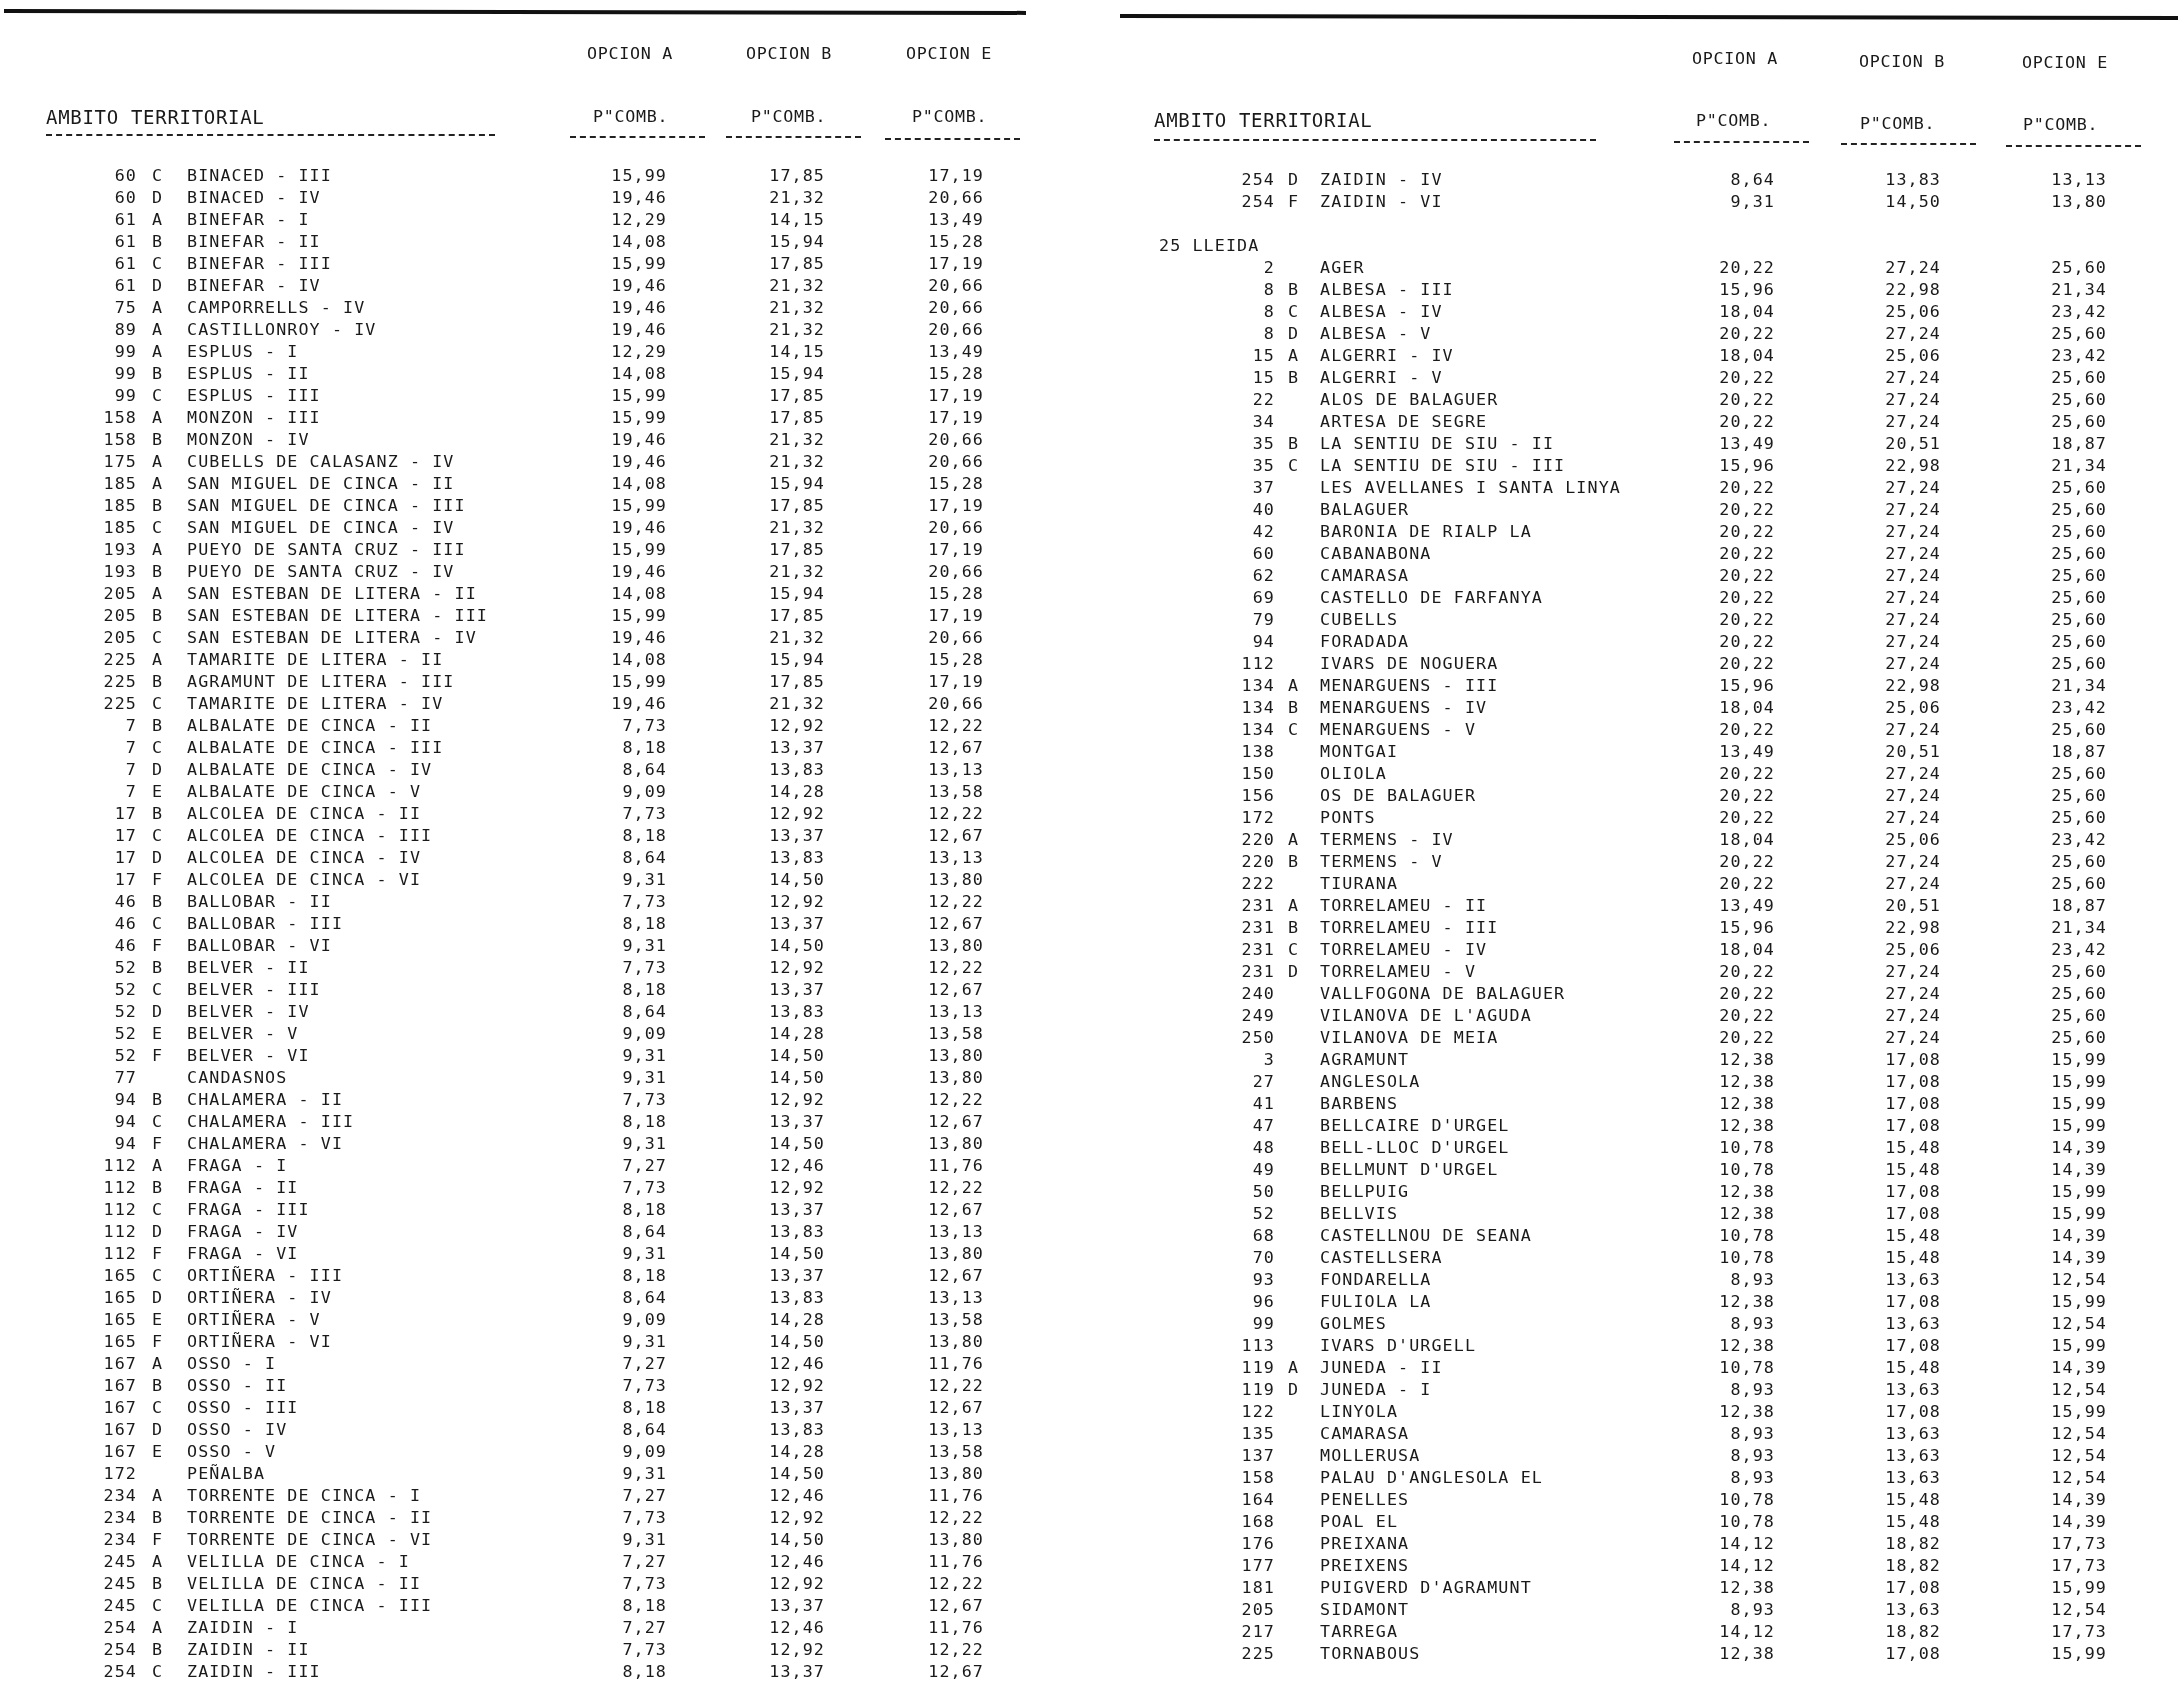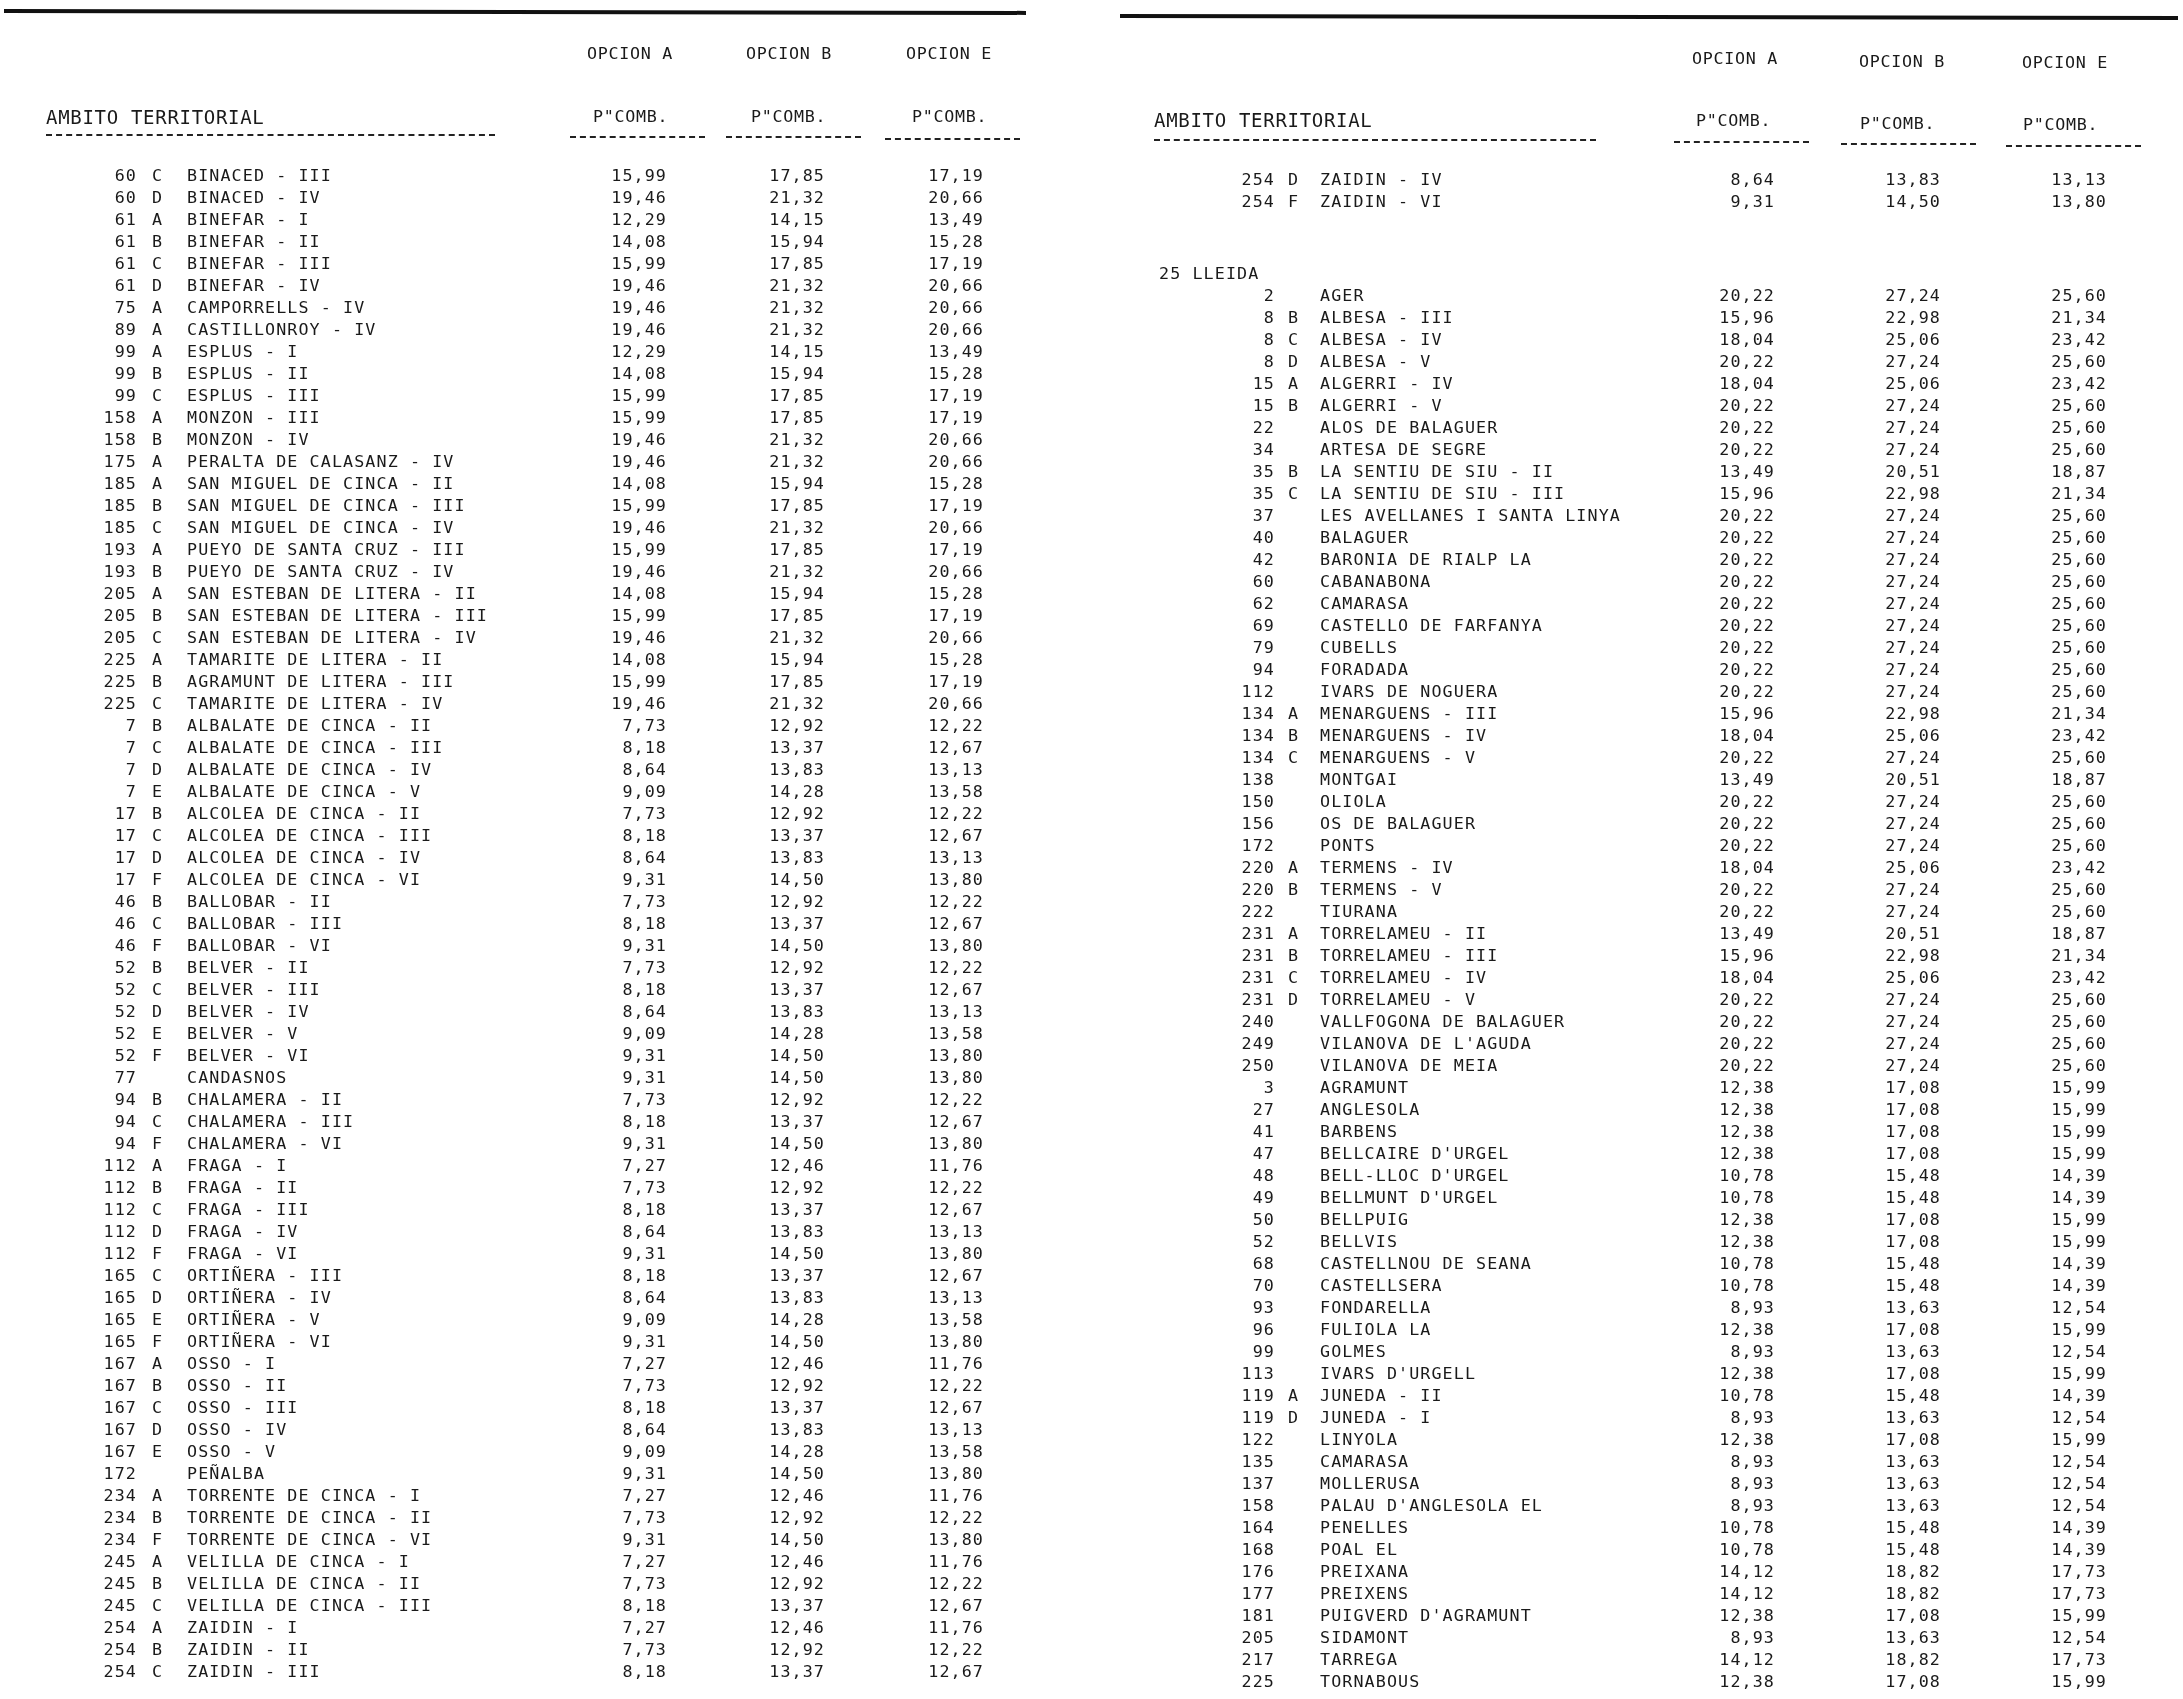--- a/index.html
+++ b/index.html
@@ -19,21 +19,21 @@
   .hdr-comb { position: absolute; top: 106px; font-size: 16.7px; letter-spacing: 0.7px; }
   .hdr-ambito { position: absolute; top: 106px; font-size: 19px; letter-spacing: 0.7px; }
   .dash { position: absolute; height: 0; border-top: 2.9px dashed #222; }
 
   .rows { position: absolute; left: 0; right: 0; }
   .row { position: relative; height: 22px; font-size: 16.7px; line-height: 22px; white-space: pre; letter-spacing: 1.1px; }
   .row .code { position: absolute; text-align: right; }
   .row .sub { position: absolute; }
   .row .name { position: absolute; }
   .row .va, .row .vb, .row .ve { position: absolute; text-align: right; width: 87px; }
-  .row.group { font-size: 16.7px; margin-top: 28px; }
+  .row.group { font-size: 16.7px; }
   .row.group .glabel { position: absolute; }
 
   
   .col-left .hdr-opt.a { left: 587px; }
   .col-left .hdr-opt.b { left: 746px; }
   .col-left .hdr-opt.e { left: 906px; }
   .col-left .hdr-comb.a { left: 593px; }
   .col-left .hdr-comb.b { left: 751px; }
   .col-left .hdr-comb.e { left: 912px; }
   .col-left .hdr-ambito { left: 46px; }
@@ -97,21 +97,21 @@
       <div class="row"><span class="code">61</span><span class="sub">B</span><span class="name">BINEFAR - II</span><span class="va">14,08</span><span class="vb">15,94</span><span class="ve">15,28</span></div>
       <div class="row"><span class="code">61</span><span class="sub">C</span><span class="name">BINEFAR - III</span><span class="va">15,99</span><span class="vb">17,85</span><span class="ve">17,19</span></div>
       <div class="row"><span class="code">61</span><span class="sub">D</span><span class="name">BINEFAR - IV</span><span class="va">19,46</span><span class="vb">21,32</span><span class="ve">20,66</span></div>
       <div class="row"><span class="code">75</span><span class="sub">A</span><span class="name">CAMPORRELLS - IV</span><span class="va">19,46</span><span class="vb">21,32</span><span class="ve">20,66</span></div>
       <div class="row"><span class="code">89</span><span class="sub">A</span><span class="name">CASTILLONROY - IV</span><span class="va">19,46</span><span class="vb">21,32</span><span class="ve">20,66</span></div>
       <div class="row"><span class="code">99</span><span class="sub">A</span><span class="name">ESPLUS - I</span><span class="va">12,29</span><span class="vb">14,15</span><span class="ve">13,49</span></div>
       <div class="row"><span class="code">99</span><span class="sub">B</span><span class="name">ESPLUS - II</span><span class="va">14,08</span><span class="vb">15,94</span><span class="ve">15,28</span></div>
       <div class="row"><span class="code">99</span><span class="sub">C</span><span class="name">ESPLUS - III</span><span class="va">15,99</span><span class="vb">17,85</span><span class="ve">17,19</span></div>
       <div class="row"><span class="code">158</span><span class="sub">A</span><span class="name">MONZON - III</span><span class="va">15,99</span><span class="vb">17,85</span><span class="ve">17,19</span></div>
       <div class="row"><span class="code">158</span><span class="sub">B</span><span class="name">MONZON - IV</span><span class="va">19,46</span><span class="vb">21,32</span><span class="ve">20,66</span></div>
-      <div class="row"><span class="code">175</span><span class="sub">A</span><span class="name">PERALTA DE CALASANZ - IV</span><span class="va">19,46</span><span class="vb">21,32</span><span class="ve">20,66</span></div>
+      <div class="row"><span class="code">175</span><span class="sub">A</span><span class="name">CUBELLS DE CALASANZ - IV</span><span class="va">19,46</span><span class="vb">21,32</span><span class="ve">20,66</span></div>
       <div class="row"><span class="code">185</span><span class="sub">A</span><span class="name">SAN MIGUEL DE CINCA - II</span><span class="va">14,08</span><span class="vb">15,94</span><span class="ve">15,28</span></div>
       <div class="row"><span class="code">185</span><span class="sub">B</span><span class="name">SAN MIGUEL DE CINCA - III</span><span class="va">15,99</span><span class="vb">17,85</span><span class="ve">17,19</span></div>
       <div class="row"><span class="code">185</span><span class="sub">C</span><span class="name">SAN MIGUEL DE CINCA - IV</span><span class="va">19,46</span><span class="vb">21,32</span><span class="ve">20,66</span></div>
       <div class="row"><span class="code">193</span><span class="sub">A</span><span class="name">PUEYO DE SANTA CRUZ - III</span><span class="va">15,99</span><span class="vb">17,85</span><span class="ve">17,19</span></div>
       <div class="row"><span class="code">193</span><span class="sub">B</span><span class="name">PUEYO DE SANTA CRUZ - IV</span><span class="va">19,46</span><span class="vb">21,32</span><span class="ve">20,66</span></div>
       <div class="row"><span class="code">205</span><span class="sub">A</span><span class="name">SAN ESTEBAN DE LITERA - II</span><span class="va">14,08</span><span class="vb">15,94</span><span class="ve">15,28</span></div>
       <div class="row"><span class="code">205</span><span class="sub">B</span><span class="name">SAN ESTEBAN DE LITERA - III</span><span class="va">15,99</span><span class="vb">17,85</span><span class="ve">17,19</span></div>
       <div class="row"><span class="code">205</span><span class="sub">C</span><span class="name">SAN ESTEBAN DE LITERA - IV</span><span class="va">19,46</span><span class="vb">21,32</span><span class="ve">20,66</span></div>
       <div class="row"><span class="code">225</span><span class="sub">A</span><span class="name">TAMARITE DE LITERA - II</span><span class="va">14,08</span><span class="vb">15,94</span><span class="ve">15,28</span></div>
       <div class="row"><span class="code">225</span><span class="sub">B</span><span class="name">AGRAMUNT DE LITERA - III</span><span class="va">15,99</span><span class="vb">17,85</span><span class="ve">17,19</span></div>

